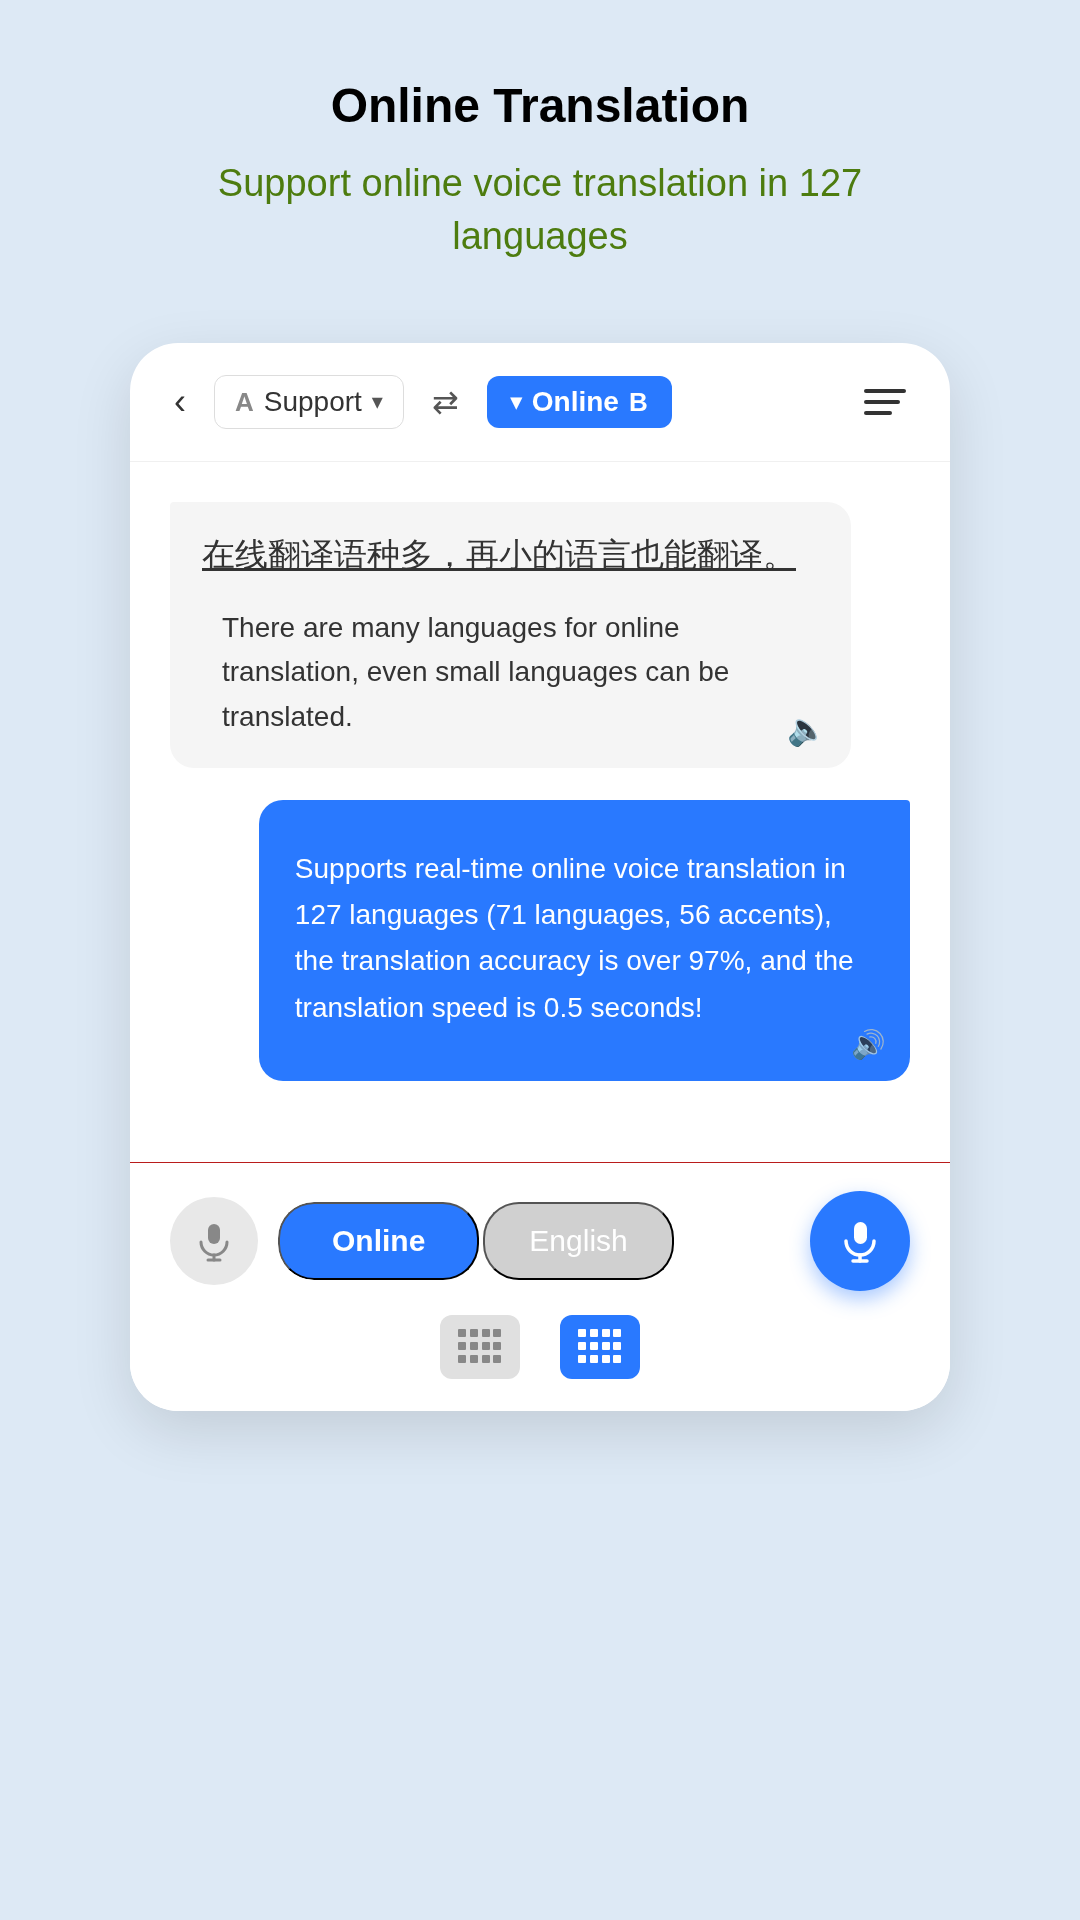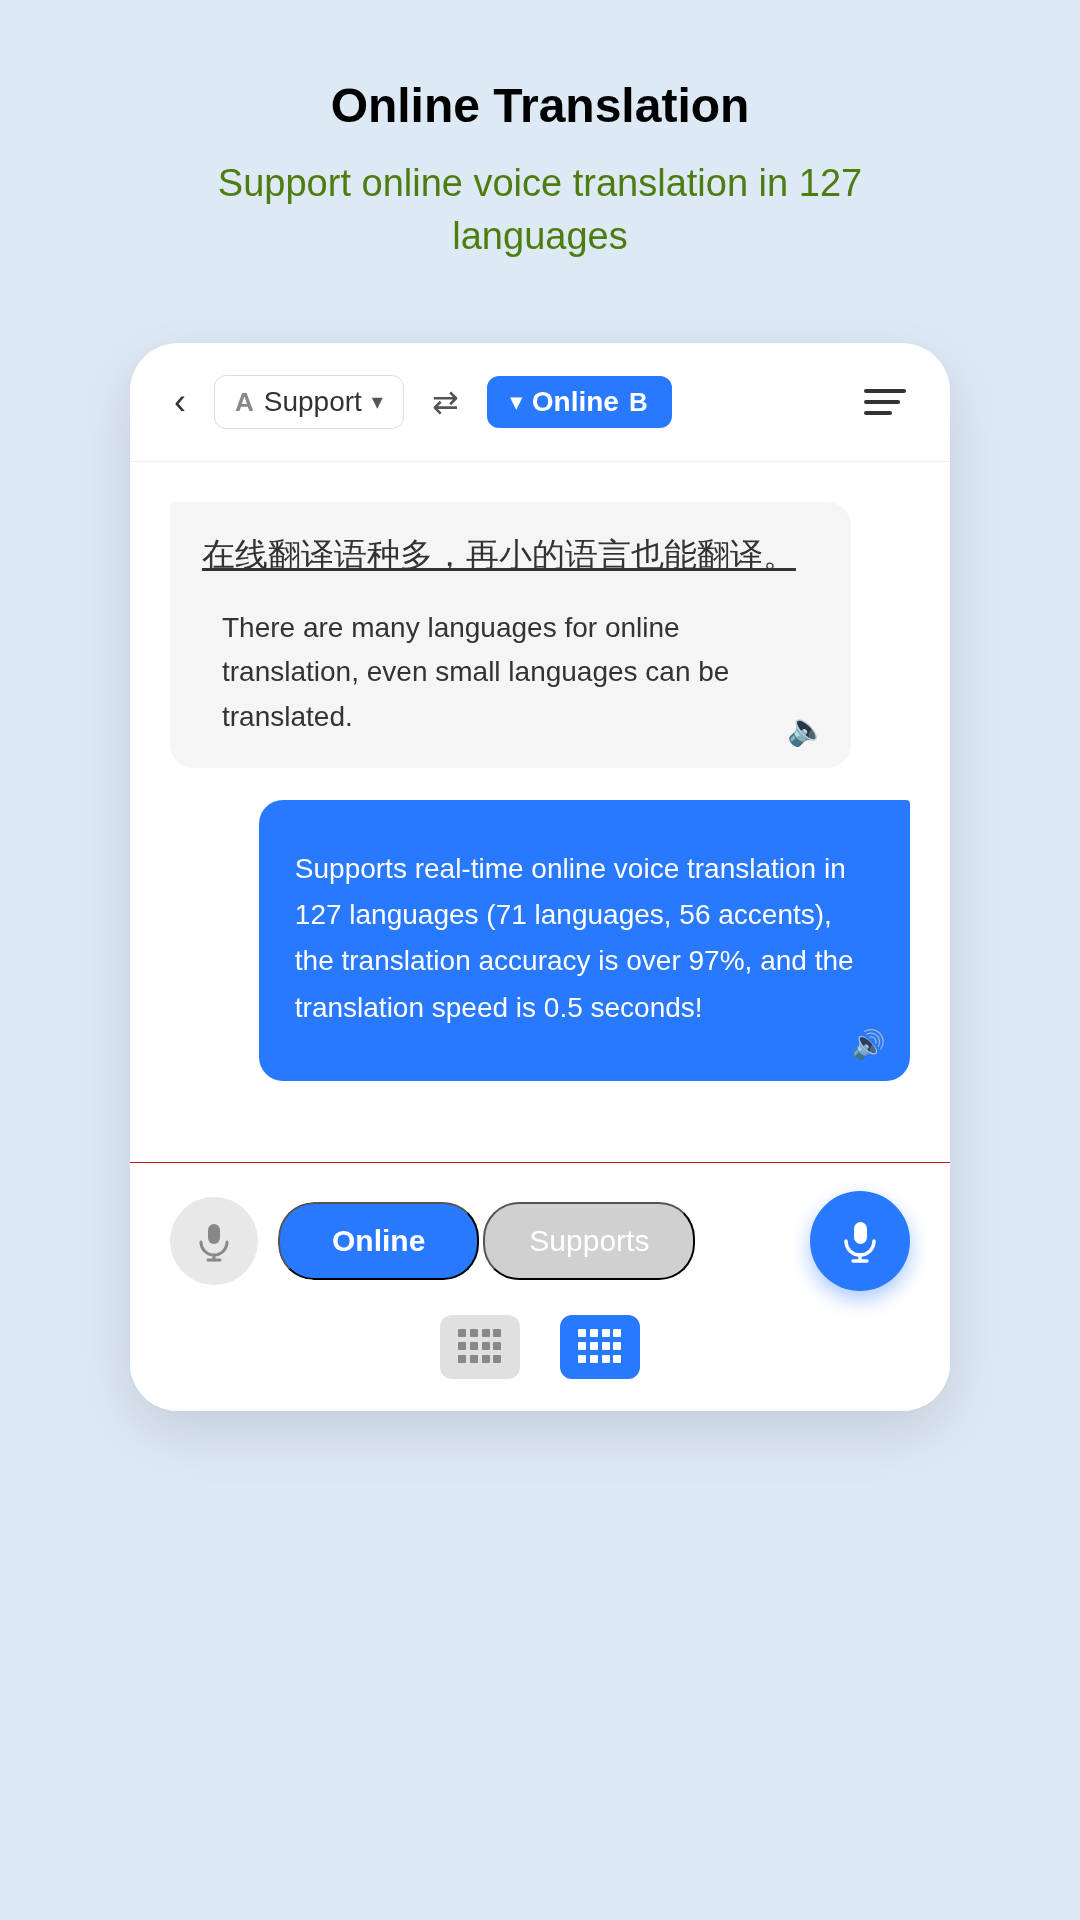--- a/index.html
+++ b/index.html
@@ -372,21 +372,21 @@
         <svg width="42" height="42" viewBox="0 0 42 42" fill="none">
           <rect x="15" y="4" width="12" height="20" rx="6" fill="#888"></rect>
           <path d="M8 22c0 7.18 5.82 13 13 13s13-5.82 13-13" stroke="#888" stroke-width="3" fill="none" stroke-linecap="round"></path>
           <line x1="21" y1="35" x2="21" y2="40" stroke="#888" stroke-width="3" stroke-linecap="round"></line>
           <line x1="15" y1="40" x2="27" y2="40" stroke="#888" stroke-width="3" stroke-linecap="round"></line>
         </svg>
       </div>
 
       <div class="mode-toggle">
         <button class="mode-online">Online</button>
-        <button class="mode-offline">Supports</button>
+        <button class="mode-offline">English</button>
       </div>
 
       <div class="mic-right">
         <svg width="48" height="48" viewBox="0 0 48 48" fill="none">
           <rect x="18" y="5" width="13" height="22" rx="6.5" fill="white"></rect>
           <path d="M10 24c0 7.73 6.27 14 14 14s14-6.27 14-14" stroke="white" stroke-width="3.5" fill="none" stroke-linecap="round"></path>
           <line x1="24" y1="38" x2="24" y2="44" stroke="white" stroke-width="3.5" stroke-linecap="round"></line>
           <line x1="17" y1="44" x2="31" y2="44" stroke="white" stroke-width="3.5" stroke-linecap="round"></line>
         </svg>
       </div>

